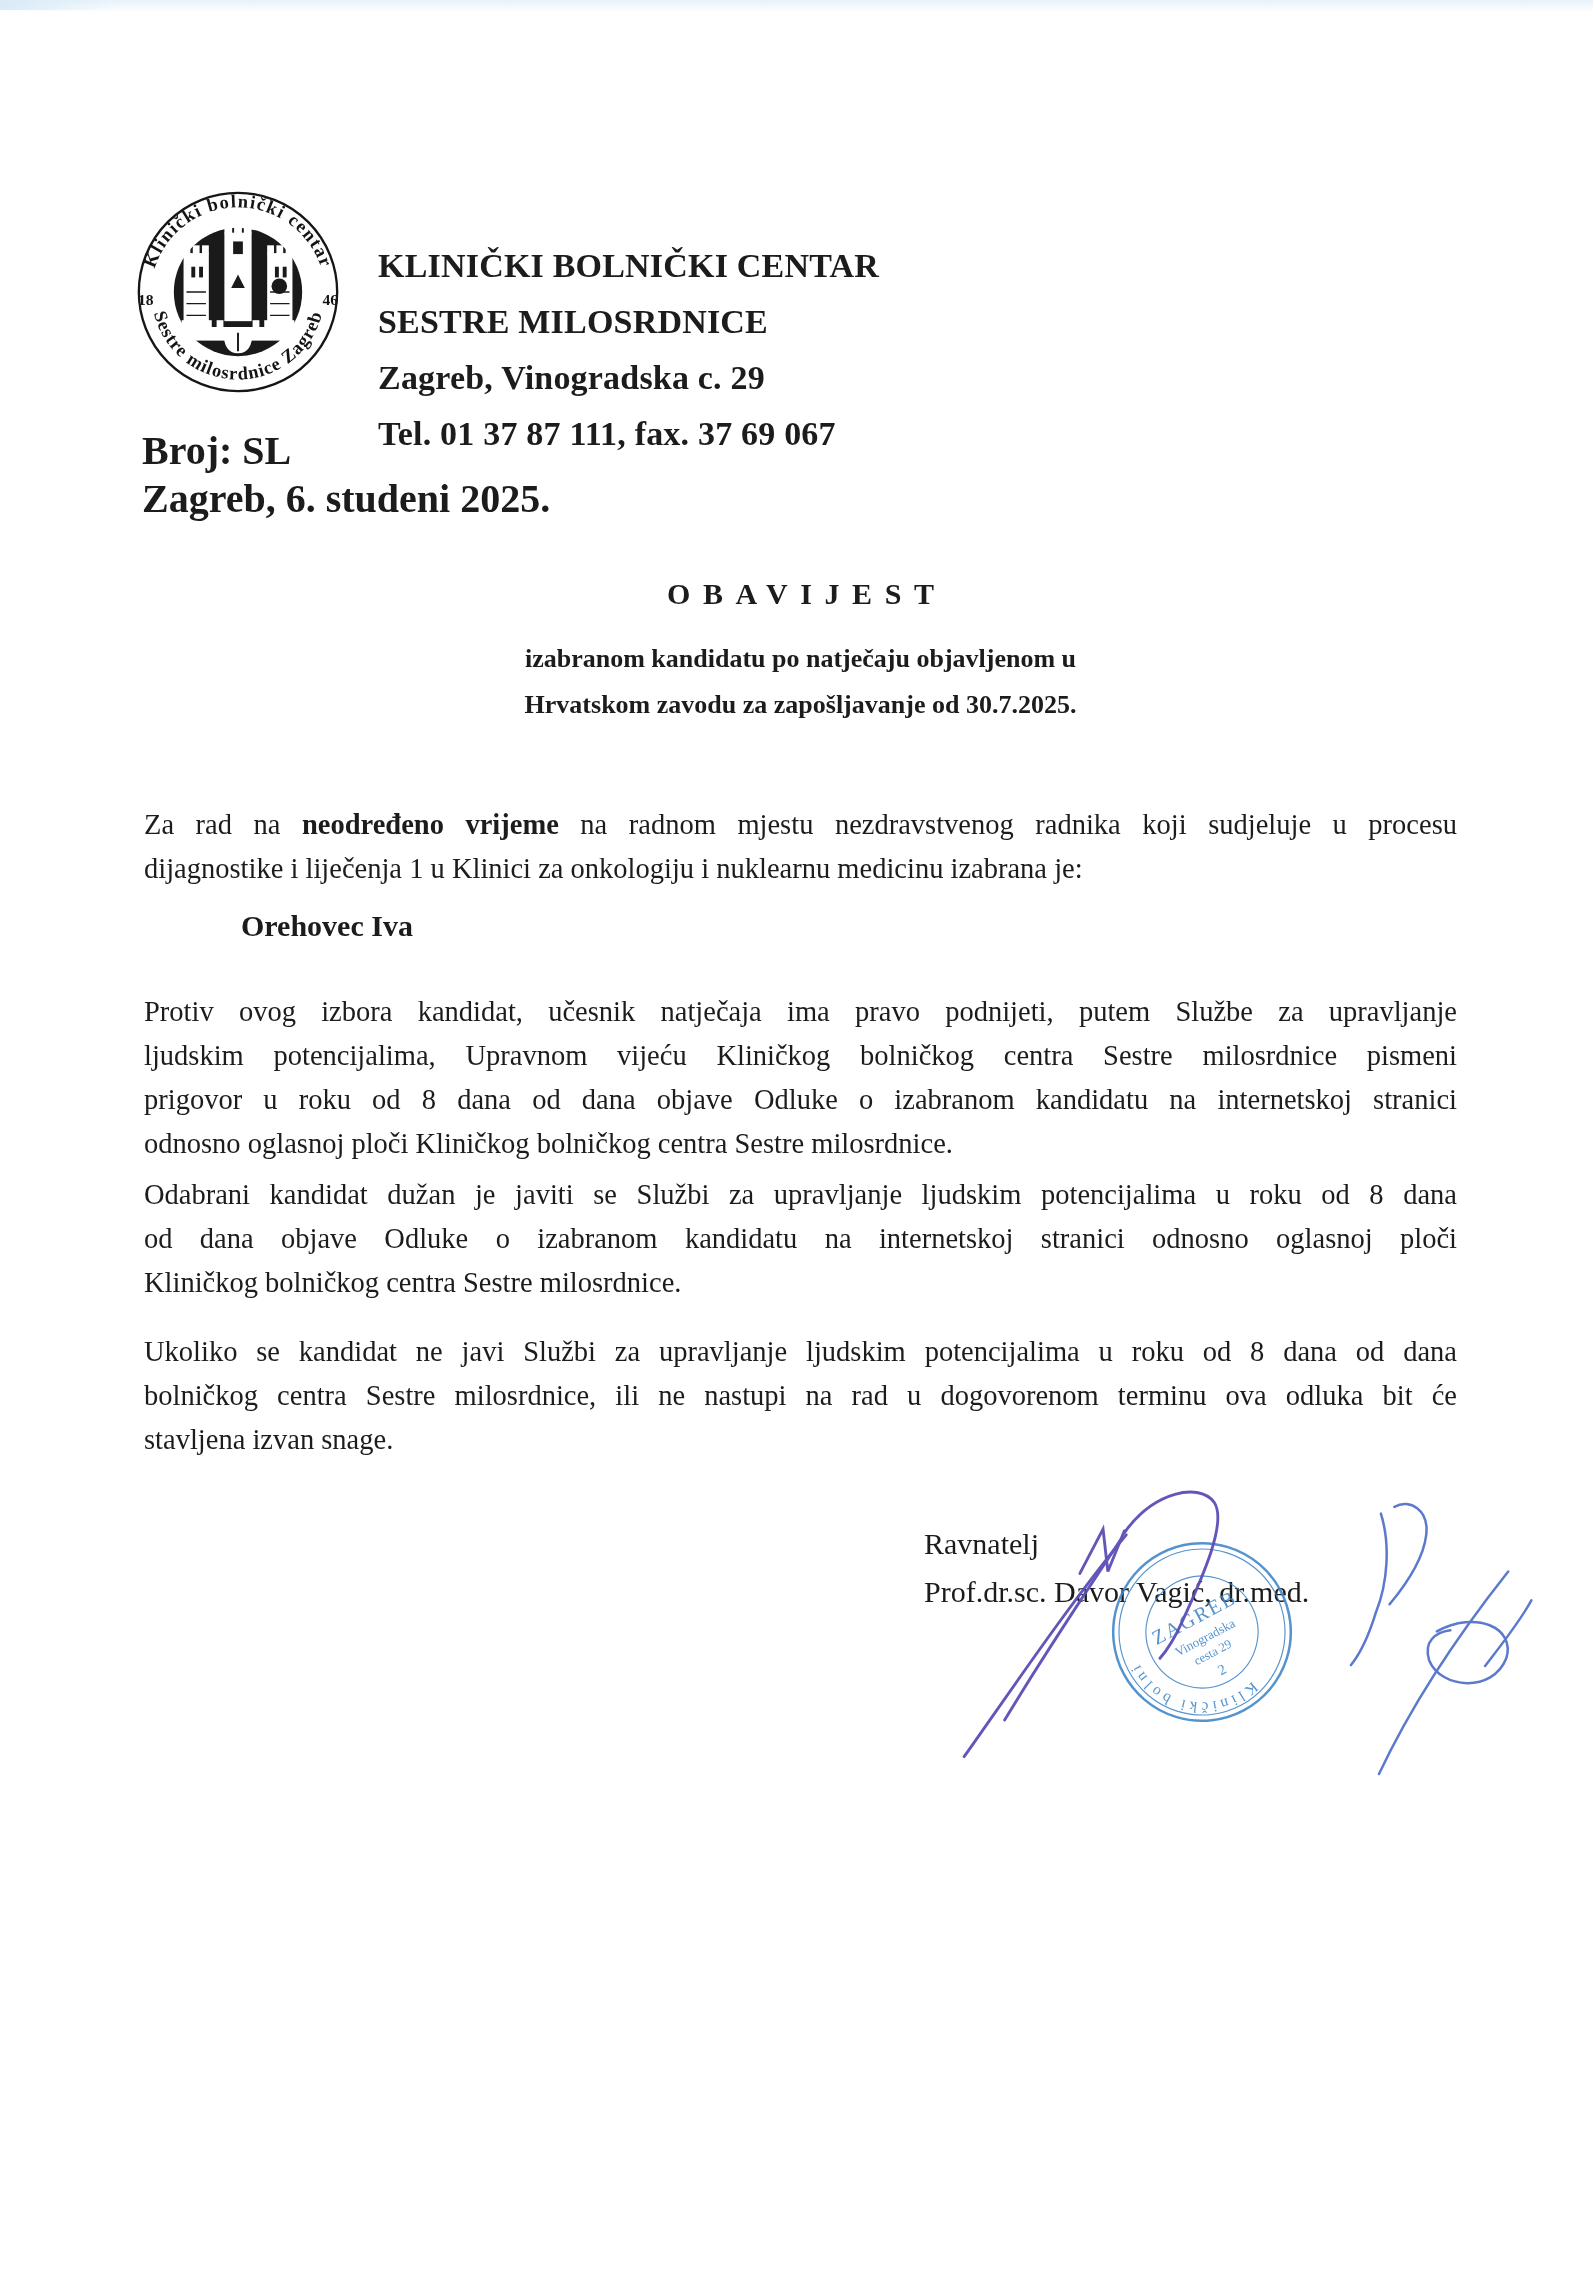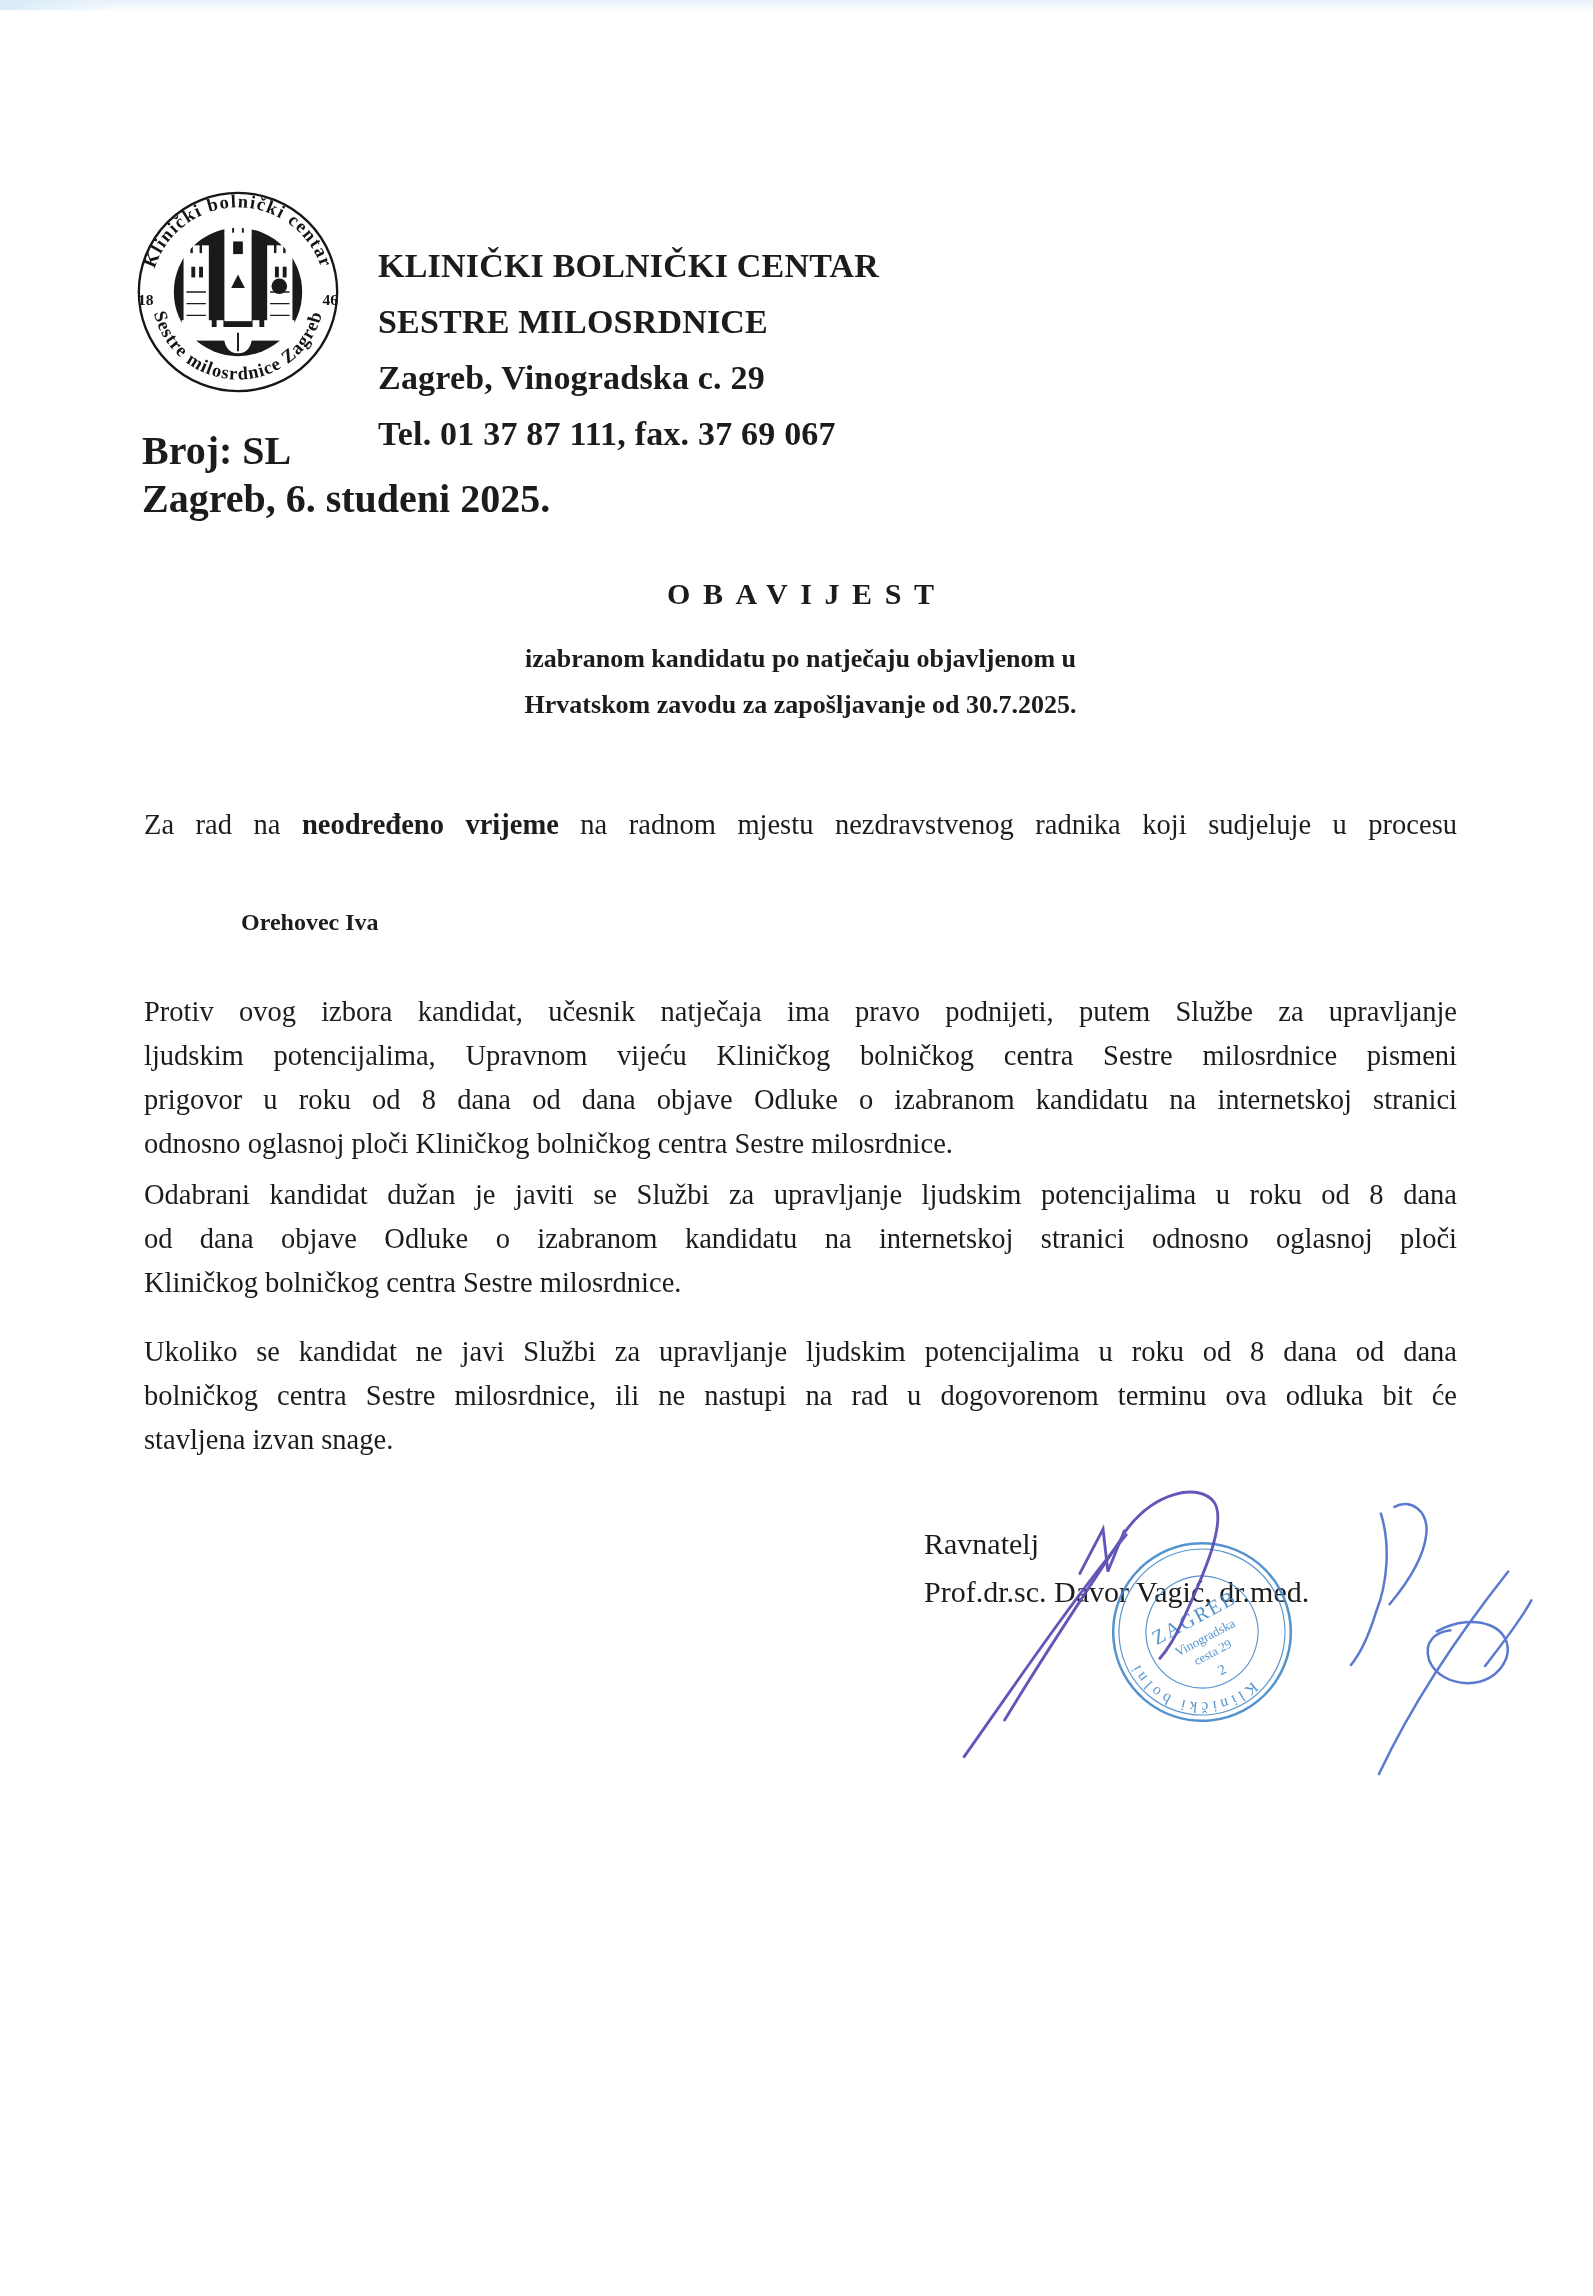--- a/index.html
+++ b/index.html
@@ -25,21 +25,21 @@
   .title-heading{font-size:30px;font-weight:bold;letter-spacing:.42em;text-indent:.42em;}
   .subtitle{margin-top:25px;font-size:26px;font-weight:bold;line-height:46px;}
 
   .para{position:absolute;left:144px;width:1313px;font-size:28.5px;line-height:44px;}
   .jline{text-align:justify;text-align-last:justify;}
   .jline.lastline{text-align-last:left;}
   .p1{top:803px;}
   .p2{top:990px;}
   .p3{top:1173px;}
   .p4{top:1330px;}
-  .candidate{position:absolute;left:241px;top:909px;font-size:24px;font-weight:bold;}
+  .candidate{position:absolute;left:241px;top:909px;font-size:30px;font-weight:bold;}
 
   .sig-block{position:absolute;left:924px;top:1520px;font-size:30px;line-height:48px;white-space:nowrap;}
 
   .stamp-wrap{position:absolute;left:1091px;top:1521px;width:222px;height:222px;opacity:.88;}
   .ink-wrap{position:absolute;left:908px;top:1475px;width:666px;height:328px;}
 
   svg text{font-family:"Liberation Serif","DejaVu Serif",serif;}
   .stamp-sans{font-family:"Liberation Sans","DejaVu Sans",sans-serif;}
 </style>
 </head>
@@ -129,20 +129,21 @@
   <div class="title-block">
     <div class="title-heading">OBAVIJEST</div>
     <div class="subtitle">
       <div>izabranom kandidatu po natječaju objavljenom u</div>
       <div>Hrvatskom zavodu za zapošljavanje od 30.7.2025.</div>
     </div>
   </div>
 
   <div class="para p1">
       <div class="jline"><span>Za rad na </span><span style="font-weight: bold;">neodređeno vrijeme</span><span> na radnom mjestu nezdravstvenog radnika koji sudjeluje u procesu</span></div>
+      <div class="jline lastline"><span>dijagnostike i liječenja 1 u Klinici za onkologiju i nuklearnu medicinu izabrana je:</span></div>
     </div>
   <div class="candidate">Orehovec Iva</div>
   <div class="para p2">
       <div class="jline"><span>Protiv ovog izbora kandidat, učesnik natječaja ima pravo podnijeti, putem Službe za upravljanje</span></div>
       <div class="jline"><span>ljudskim potencijalima, Upravnom vijeću Kliničkog bolničkog centra Sestre milosrdnice pismeni</span></div>
       <div class="jline"><span>prigovor u roku od 8 dana od dana objave Odluke o izabranom kandidatu na internetskoj stranici</span></div>
       <div class="jline lastline"><span>odnosno oglasnoj ploči Kliničkog bolničkog centra Sestre milosrdnice.</span></div>
     </div>
   <div class="para p3">
       <div class="jline"><span>Odabrani kandidat dužan je javiti se Službi za upravljanje ljudskim potencijalima u roku od 8 dana</span></div>

